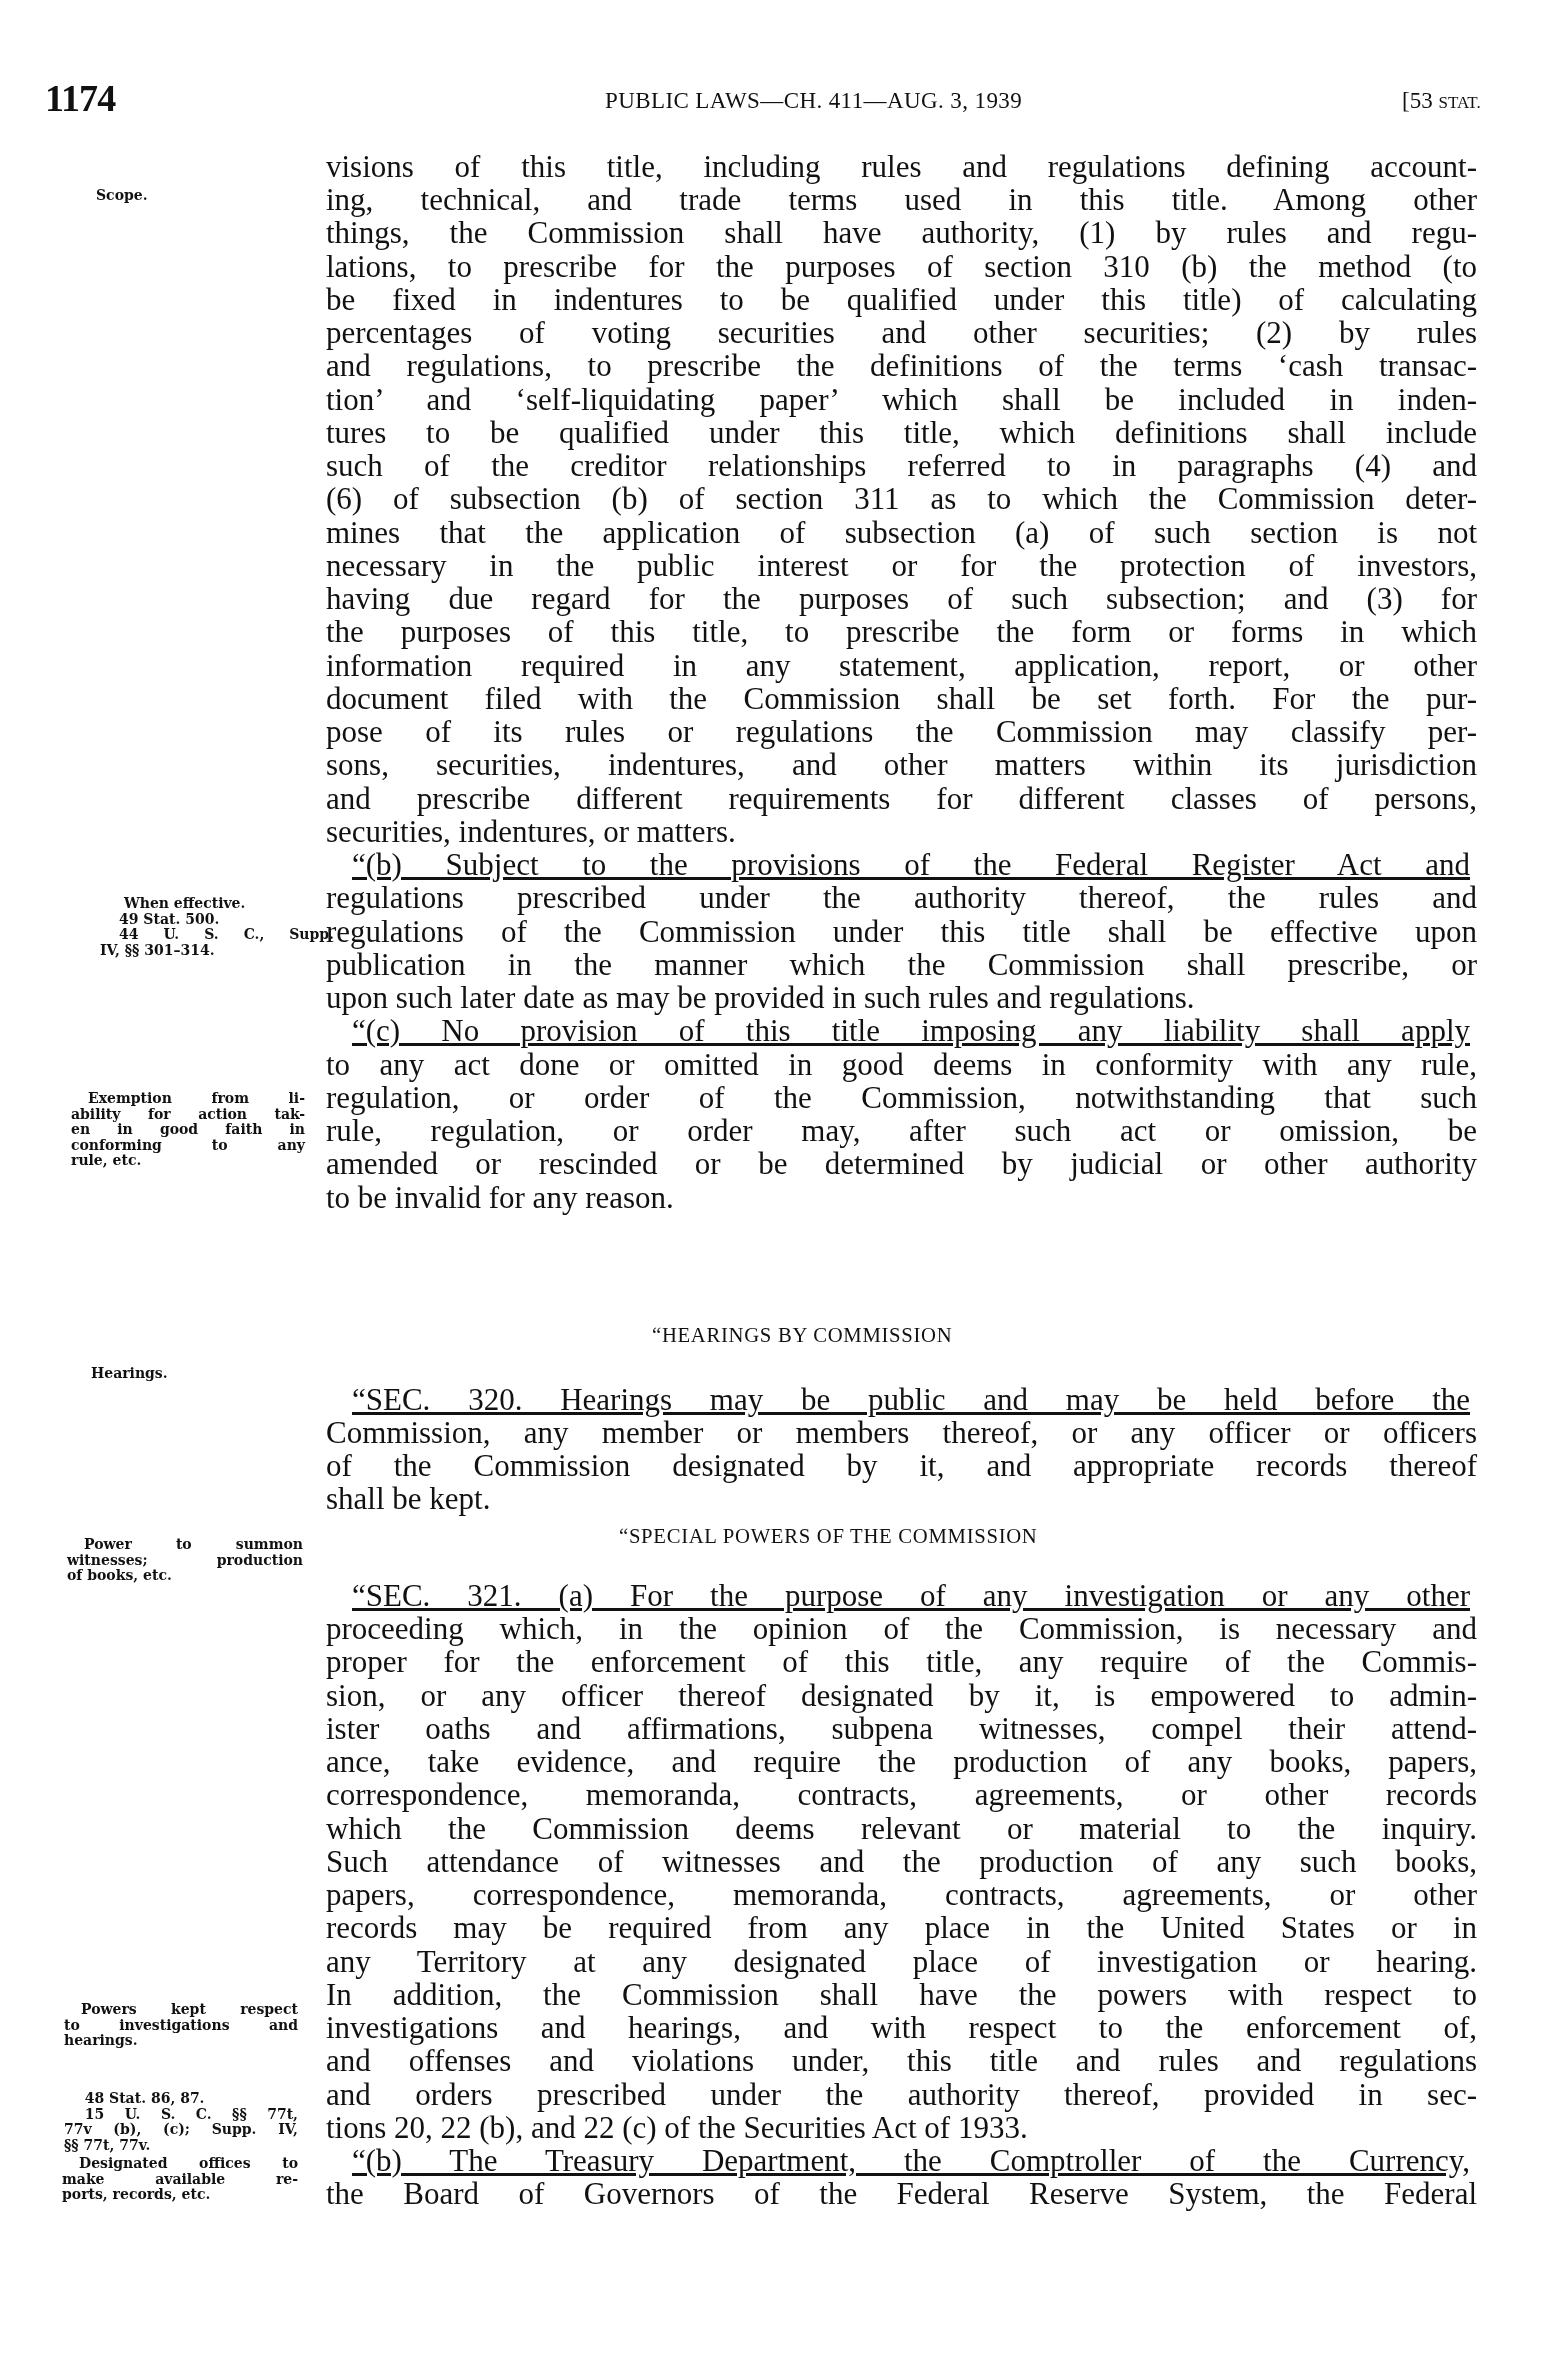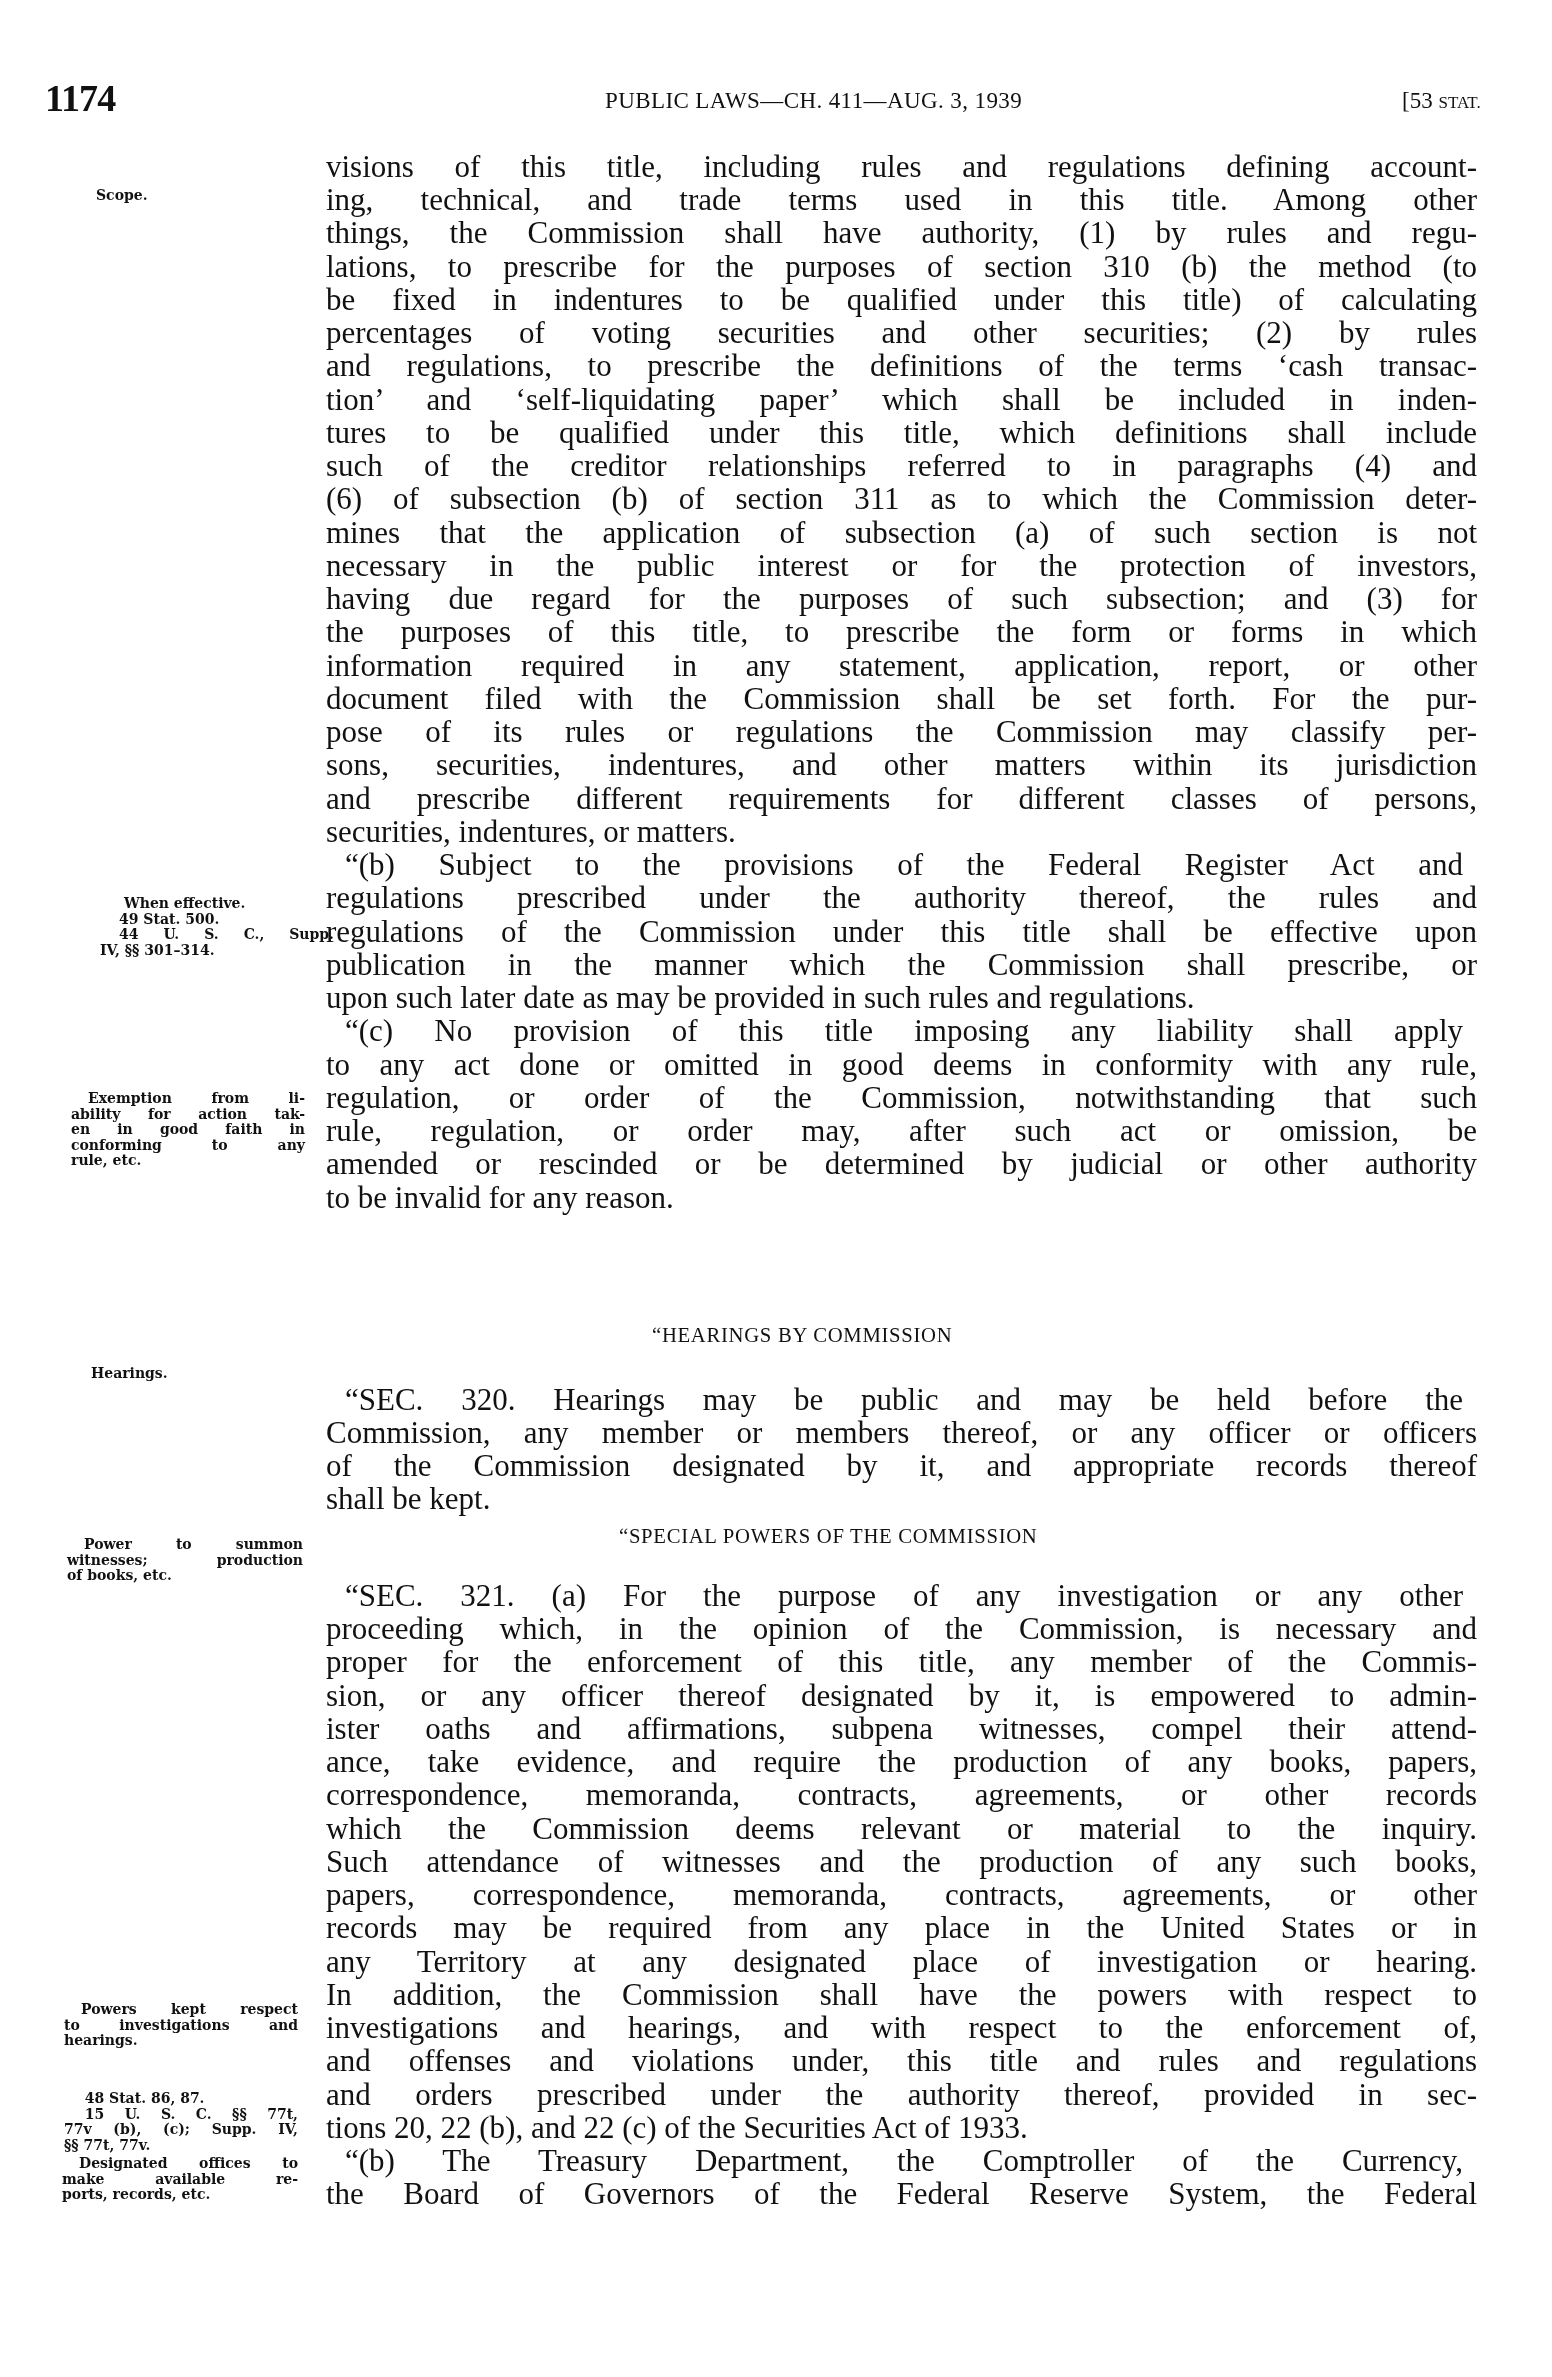--- a/index.html
+++ b/index.html
@@ -6,21 +6,21 @@
   body { width: 1552px; height: 2377px; position: relative; overflow: hidden; color: #111; font-family: "Liberation Serif", "DejaVu Serif", serif; }
   .header { position: absolute; top: 76px; left: 0; width: 1552px; height: 43px; padding-left: 20px; }
   .page-num { position: absolute; left: 45px; top: 0; font-size: 38px; font-weight: bold; letter-spacing: -0.9px; }
   .running-head { position: absolute; left: 605px; top: 12px; font-size: 23px; letter-spacing: 0.4px; }
   .stat-ref { position: absolute; left: 1402px; top: 12px; font-size: 23px; }
   .stat-ref .sc { font-size: 17px; }
 
   .main { position: absolute; left: 326px; width: 1151px; font-size: 31px; }
   .line { position: absolute; left: 0; width: 1151px; height: 33px; line-height: 33px; white-space: nowrap; text-align: justify; text-align-last: justify; }
   .line.last { text-align-last: left; }
-  .line.indent { left: 19px; width: 1118px; }
+  .line.indent { left: 26px; width: 1118px; text-decoration: underline; }
   .heading { position: absolute; font-size: 20.7px; letter-spacing: 0.7px; white-space: nowrap; }
 
   .margin { position: absolute; font-family: "DejaVu Serif", serif; font-weight: bold; font-size: 14px; line-height: 15.5px; color: #111; }
   .margin .ml { display: block; text-align: justify; text-align-last: justify; white-space: nowrap; }
   .margin .ml.last { text-align-last: left; }
   .margin .ml.ind { padding-left: 17px; }
 </style>
 </head>
 <body>
 
@@ -128,21 +128,21 @@
     <div class="line" style="top:1416px">Commission, any member or members thereof, or any officer or officers</div>
     <div class="line" style="top:1449px">of the Commission designated by it, and appropriate records thereof</div>
     <div class="line last" style="top:1482px">shall be kept.</div>
   </div>
 
   <div class="heading" style="left:293px; top:1525px;">“SPECIAL POWERS OF THE COMMISSION</div>
 
   <div>
     <div class="line indent" style="top:1579px">“SEC. 321. (a) For the purpose of any investigation or any other</div>
     <div class="line" style="top:1612px">proceeding which, in the opinion of the Commission, is necessary and</div>
-    <div class="line" style="top:1645px">proper for the enforcement of this title, any member of the Commis-</div>
+    <div class="line" style="top:1645px">proper for the enforcement of this title, any require of the Commis-</div>
     <div class="line" style="top:1679px">sion, or any officer thereof designated by it, is empowered to admin-</div>
     <div class="line" style="top:1712px">ister oaths and affirmations, subpena witnesses, compel their attend-</div>
     <div class="line" style="top:1745px">ance, take evidence, and require the production of any books, papers,</div>
     <div class="line" style="top:1778px">correspondence, memoranda, contracts, agreements, or other records</div>
     <div class="line" style="top:1812px">which the Commission deems relevant or material to the inquiry.</div>
     <div class="line" style="top:1845px">Such attendance of witnesses and the production of any such books,</div>
     <div class="line" style="top:1878px">papers, correspondence, memoranda, contracts, agreements, or other</div>
     <div class="line" style="top:1911px">records may be required from any place in the United States or in</div>
     <div class="line" style="top:1945px">any Territory at any designated place of investigation or hearing.</div>
     <div class="line" style="top:1978px">In addition, the Commission shall have the powers with respect to</div>

